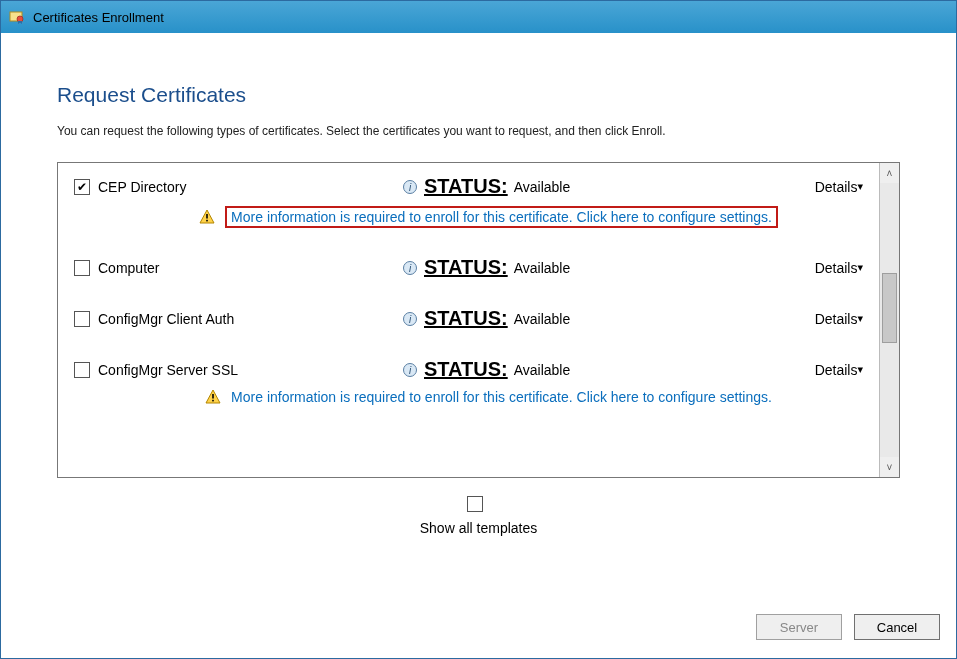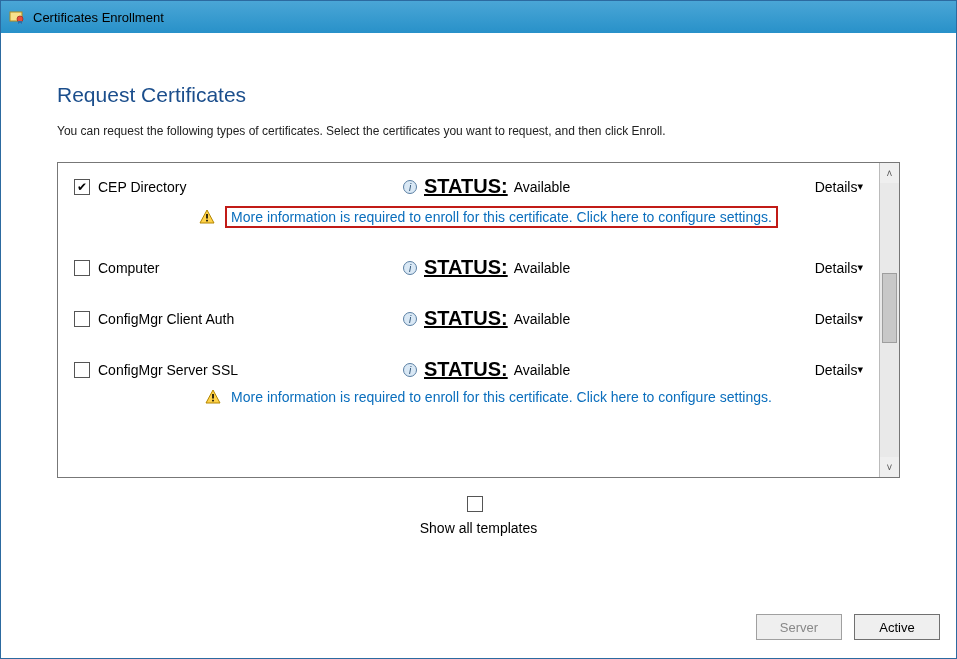--- a/index.html
+++ b/index.html
@@ -177,16 +177,16 @@
     </div>
 
     <label class="showall">
       <input type="checkbox" class="chk" id="showall-chk" style="">
       <span>Show all templates</span>
     </label>
   </div>
 
   <div class="footer">
     <button class="btn" id="enroll-btn" disabled="">Server</button>
-    <button class="btn cancel">Active</button>
+    <button class="btn cancel">Cancel</button>
   </div>
 
 </div>
 
 </body></html>

